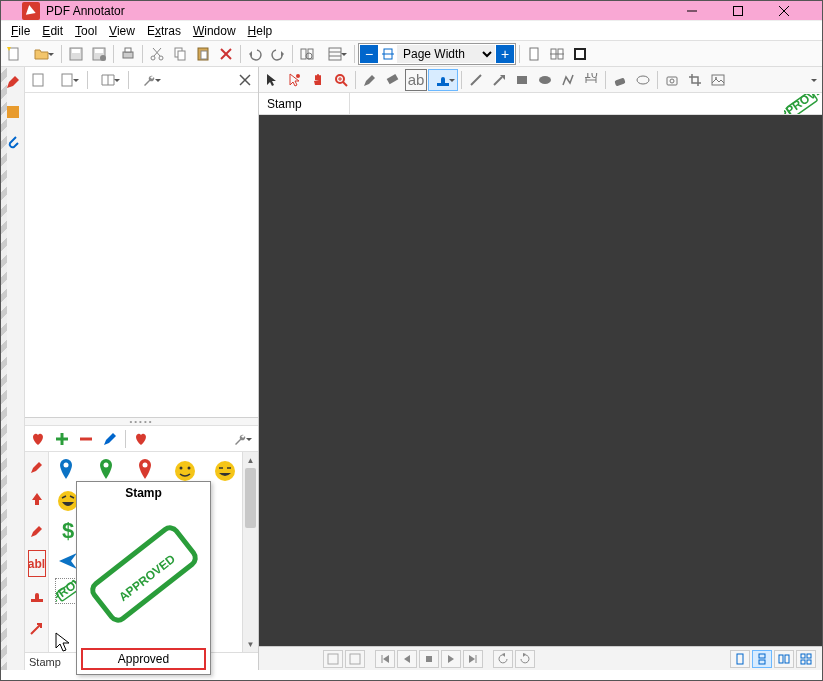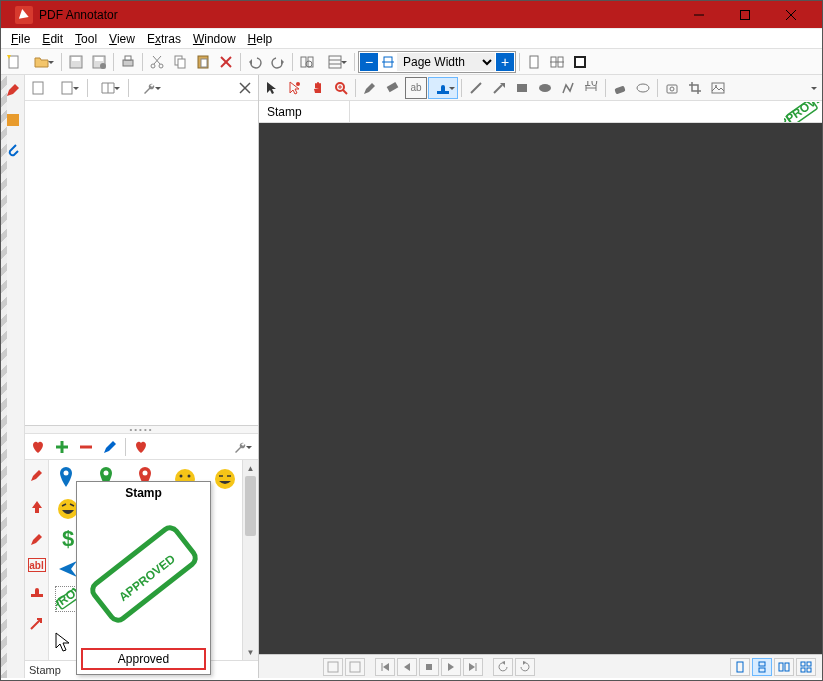--- a/index.html
+++ b/index.html
@@ -1,19 +1,19 @@
 <!DOCTYPE html>
 <html><head>
 <meta charset="utf-8">
 <style>
 * { margin:0; padding:0; box-sizing:border-box; font-family:'Segoe UI',Tahoma,sans-serif; font-size:12px; }
 body { background:#fff; width:823px; height:681px; overflow:hidden; border:1px solid #555; position:relative; }
 
 
-.titlebar { height:28px; background:#b91c1c; display:flex; align-items:center; padding:0 8px; border-bottom:1px solid #eee; }
+.titlebar { height:20px; background:#f9a8d4; display:flex; align-items:center; padding:0 15px; border-bottom:1px solid #eee; }
 .titlebar .logo { width:18px; height:18px; background:#d73a2e; border-radius:2px; margin:0 6px; position:relative; }
 .titlebar .logo::after { content:''; position:absolute; top:3px; left:3px; width:0; height:0; border-left:5px solid transparent; border-right:5px solid transparent; border-bottom:9px solid #fff; transform:rotate(-10deg); }
 .titlebar-title { flex:1; color:#000; }
 .winbtn { width:46px; height:30px; display:flex; align-items:center; justify-content:center; color:#000; }
 .winbtn svg { width:10px; height:10px; }
 
 
 .menubar { height:20px; display:flex; align-items:center; padding:0 4px; border-bottom:1px solid #e0e0e0; }
 .menuitem { padding:18px 6px; cursor:default; }
 .menuitem span.u { text-decoration:underline; }
@@ -340,21 +340,21 @@
           <div class="lstab">
               <svg width="14" height="14">
                 <path d="M7 1 L12 8 H9 V13 H5 V8 H2z" fill="#d73a2e"></path>
               </svg>
             </div>
           <div class="lstab">
               <svg width="14" height="14">
                 <path d="M1 13 L3 8 L9 2 L12 5 L6 11z" fill="#d73a2e"></path>
               </svg>
             </div>
-          <div class="lstab" style="color:#d73a2e;border:1px solid #d73a2e;font-size:10px;font-weight:bold;width:18px;height:14px;">abl</div>
+          <div class="lstab" style="color:#d73a2e;border:1px solid #d73a2e;font-size:12px;font-weight:bold;width:18px;height:27px;">abl</div>
           <div class="lstab">
               <svg width="16" height="16">
                 <rect x="2" y="11" width="12" height="3" fill="#d73a2e"></rect>
                 <path d="M6 11 V7 a2 2 0 1 1 4 0 V11" fill="#d73a2e"></path>
               </svg>
             </div>
           <div class="lstab">
               <svg width="14" height="14">
                 <path d="M1 13 L10 4 M7 3 L11 3 L11 7" fill="none" stroke="#d73a2e" stroke-width="2"></path>
               </svg>
@@ -467,21 +467,21 @@
       <div class="tt">
           <svg width="14" height="14">
             <path d="M1 13 L3 8 L9 2 L12 5 L6 11z" fill="#777"></path>
           </svg>
         </div>
       <div class="tt">
           <svg width="14" height="14">
             <rect x="2" y="3" width="10" height="6" fill="#777" transform="rotate(-30 7 7)"></rect>
           </svg>
         </div>
-      <div class="tt" style="font-size:10px;border:1px solid #777;color:#777;">ab</div>
+      <div class="tt" style="font-size:15px;border:1px solid #777;color:#777;">ab</div>
       <div class="tt active drop">
           <svg width="14" height="14">
             <rect x="1" y="10" width="12" height="3" fill="#06c"></rect>
             <path d="M5 10 V6 a2 2 0 1 1 4 0 V10" fill="#06c"></path>
           </svg>
         </div>
       <div class="tsep"></div>
       <div class="tt">
           <svg width="14" height="14">
             <line x1="2" y1="12" x2="12" y2="2" stroke="#777" stroke-width="2"></line>

